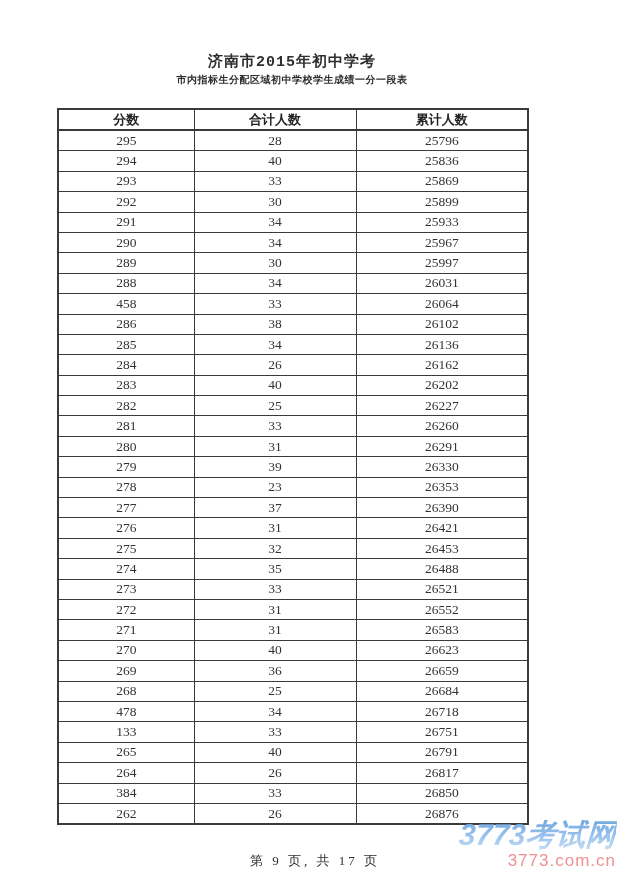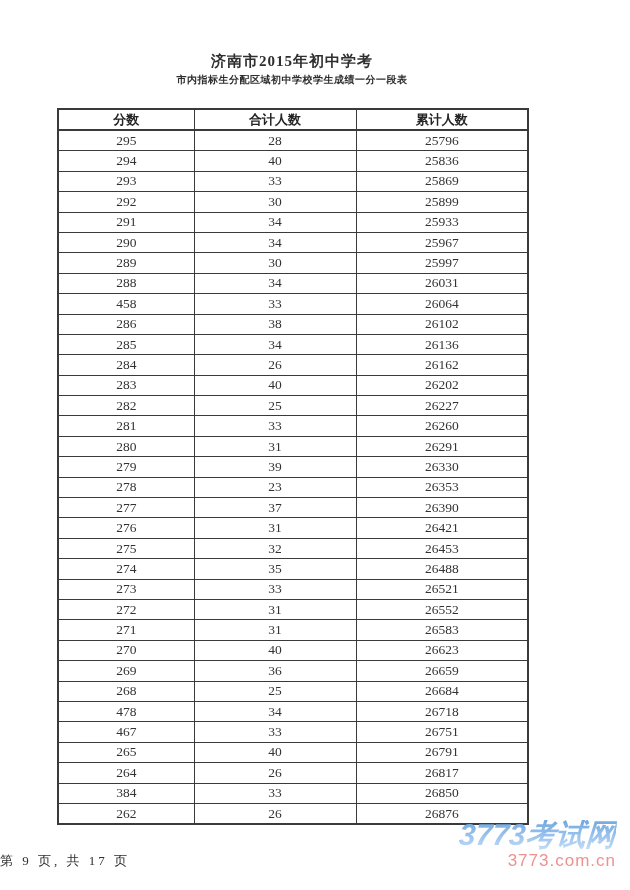--- a/index.html
+++ b/index.html
@@ -18,21 +18,21 @@
   .doc-title {
     position: absolute;
     top: 52px;
     left: 57px;
     width: 470px;
     text-align: center;
     font-size: 15px;
     font-weight: bold;
     color: #2f2f2f;
     letter-spacing: 1px;
-    font-family: Liberation Serif, serif;
+    font-family: Liberation Mono, monospace;
   }
   .doc-subtitle {
     position: absolute;
     top: 73px;
     left: 42px;
     width: 500px;
     text-align: center;
     font-size: 10px;
     font-weight: bold;
     color: #2f2f2f;
@@ -71,20 +71,21 @@
     font-size: 13.5px;
     color: #333333;
     font-family: "Liberation Serif", serif;
     padding: 0;
   }
   .page-footer {
     position: absolute;
     top: 852px;
     left: 0;
     width: 630px;
+    text-align: center;
     font-size: 13px;
     color: #2f2f2f;
     letter-spacing: 3px;
     font-family: "Liberation Serif", serif;
   }
   .watermark {
     position: absolute;
     top: 820px;
     right: 14px;
     text-align: right;
@@ -274,21 +275,21 @@
           <td>268</td>
           <td>25</td>
           <td>26684</td>
         </tr>
         <tr>
           <td>478</td>
           <td>34</td>
           <td>26718</td>
         </tr>
         <tr>
-          <td>467</td>
+          <td>133</td>
           <td>33</td>
           <td>26751</td>
         </tr>
         <tr>
           <td>265</td>
           <td>40</td>
           <td>26791</td>
         </tr>
         <tr>
           <td>264</td>

